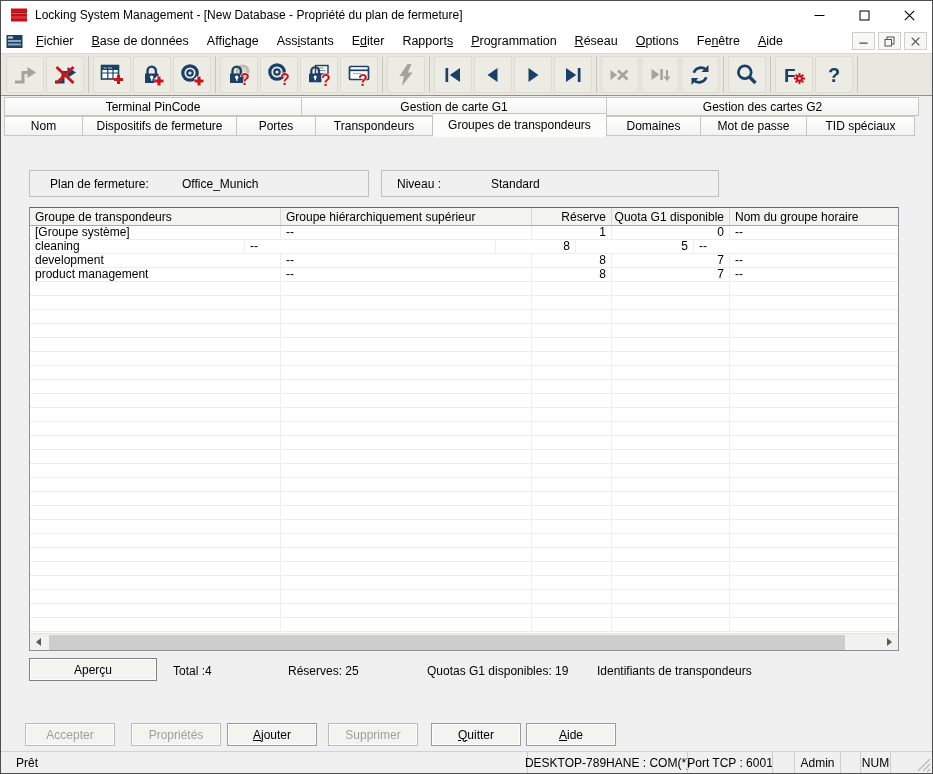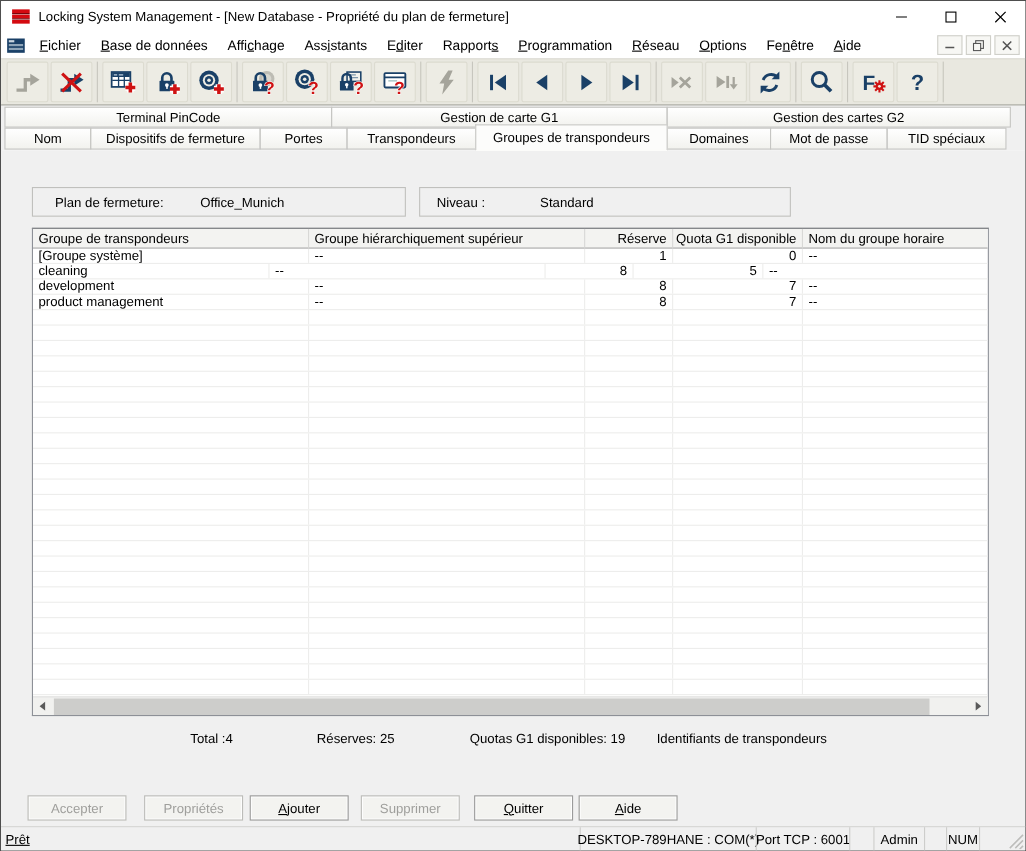--- a/index.html
+++ b/index.html
@@ -71,21 +71,21 @@
   .sum-text{position:absolute;top:527px;font-size:12px;color:#000;white-space:nowrap;}
   #sum-total{left:172px;} #sum-reserves{left:287px;} #sum-quotas{left:426px;} #sum-idents{left:596px;}
   
   .action-btn{position:absolute;top:586px;width:90px;height:23px;background:#f3f3f0;
               border:1px solid #9b9b9b;box-shadow:inset 0 0 0 1px #fdfdfd;font-size:12px;color:#000;
               display:flex;align-items:center;justify-content:center;white-space:nowrap;}
   .action-btn.disabled{color:#9f9f9c;border-color:#bcbcb9;}
   
   .statusbar{height:22px;background:#f0f0f0;border-top:1px solid #d2d2d0;display:flex;align-items:stretch;
              font-size:12px;color:#000;flex:none;}
-  .sb-left{flex:1;display:flex;align-items:center;padding-left:4px;text-decoration:underline;}
+  .sb-left{flex:1;display:flex;align-items:center;padding-left:15px;}
   .sb-sec{border-left:1px solid #cdcdcb;display:flex;align-items:center;justify-content:center;
           white-space:nowrap;position:relative;}
   .sb-grip{position:absolute;right:1px;bottom:1px;display:flex;}
   u{text-decoration:underline;}
 </style>
 </head>
 <body>
 
 <div class="window">
 
@@ -628,20 +628,21 @@
         <div class="hs-arrow">
             <span class="arr-left"></span>
           </div>
         <div class="hs-thumb"></div>
         <div class="hs-arrow" style="margin-left:auto">
             <span class="arr-right"></span>
           </div>
       </div>
     </div>
 
+    <div class="apercu-btn">Aperçu</div>
     <span class="sum-text" id="sum-total">Total :4</span>
     <span class="sum-text" id="sum-reserves">Réserves: 25</span>
     <span class="sum-text" id="sum-quotas">Quotas G1 disponibles: 19</span>
     <span class="sum-text" id="sum-idents">Identifiants de transpondeurs</span>
 
     <span id="action-buttons"><div class="action-btn disabled" style="left: 24px;">Accepter</div><div class="action-btn disabled" style="left: 130px;">Propriétés</div><div class="action-btn" style="left: 226px;"><u>A</u>jouter</div><div class="action-btn disabled" style="left: 327px;">Supprimer</div><div class="action-btn" style="left: 430px;"><u>Q</u>uitter</div><div class="action-btn" style="left: 525px;"><u>A</u>ide</div></span>
   </div>
 
   <div class="statusbar">
     <span class="sb-left">Prêt</span>

